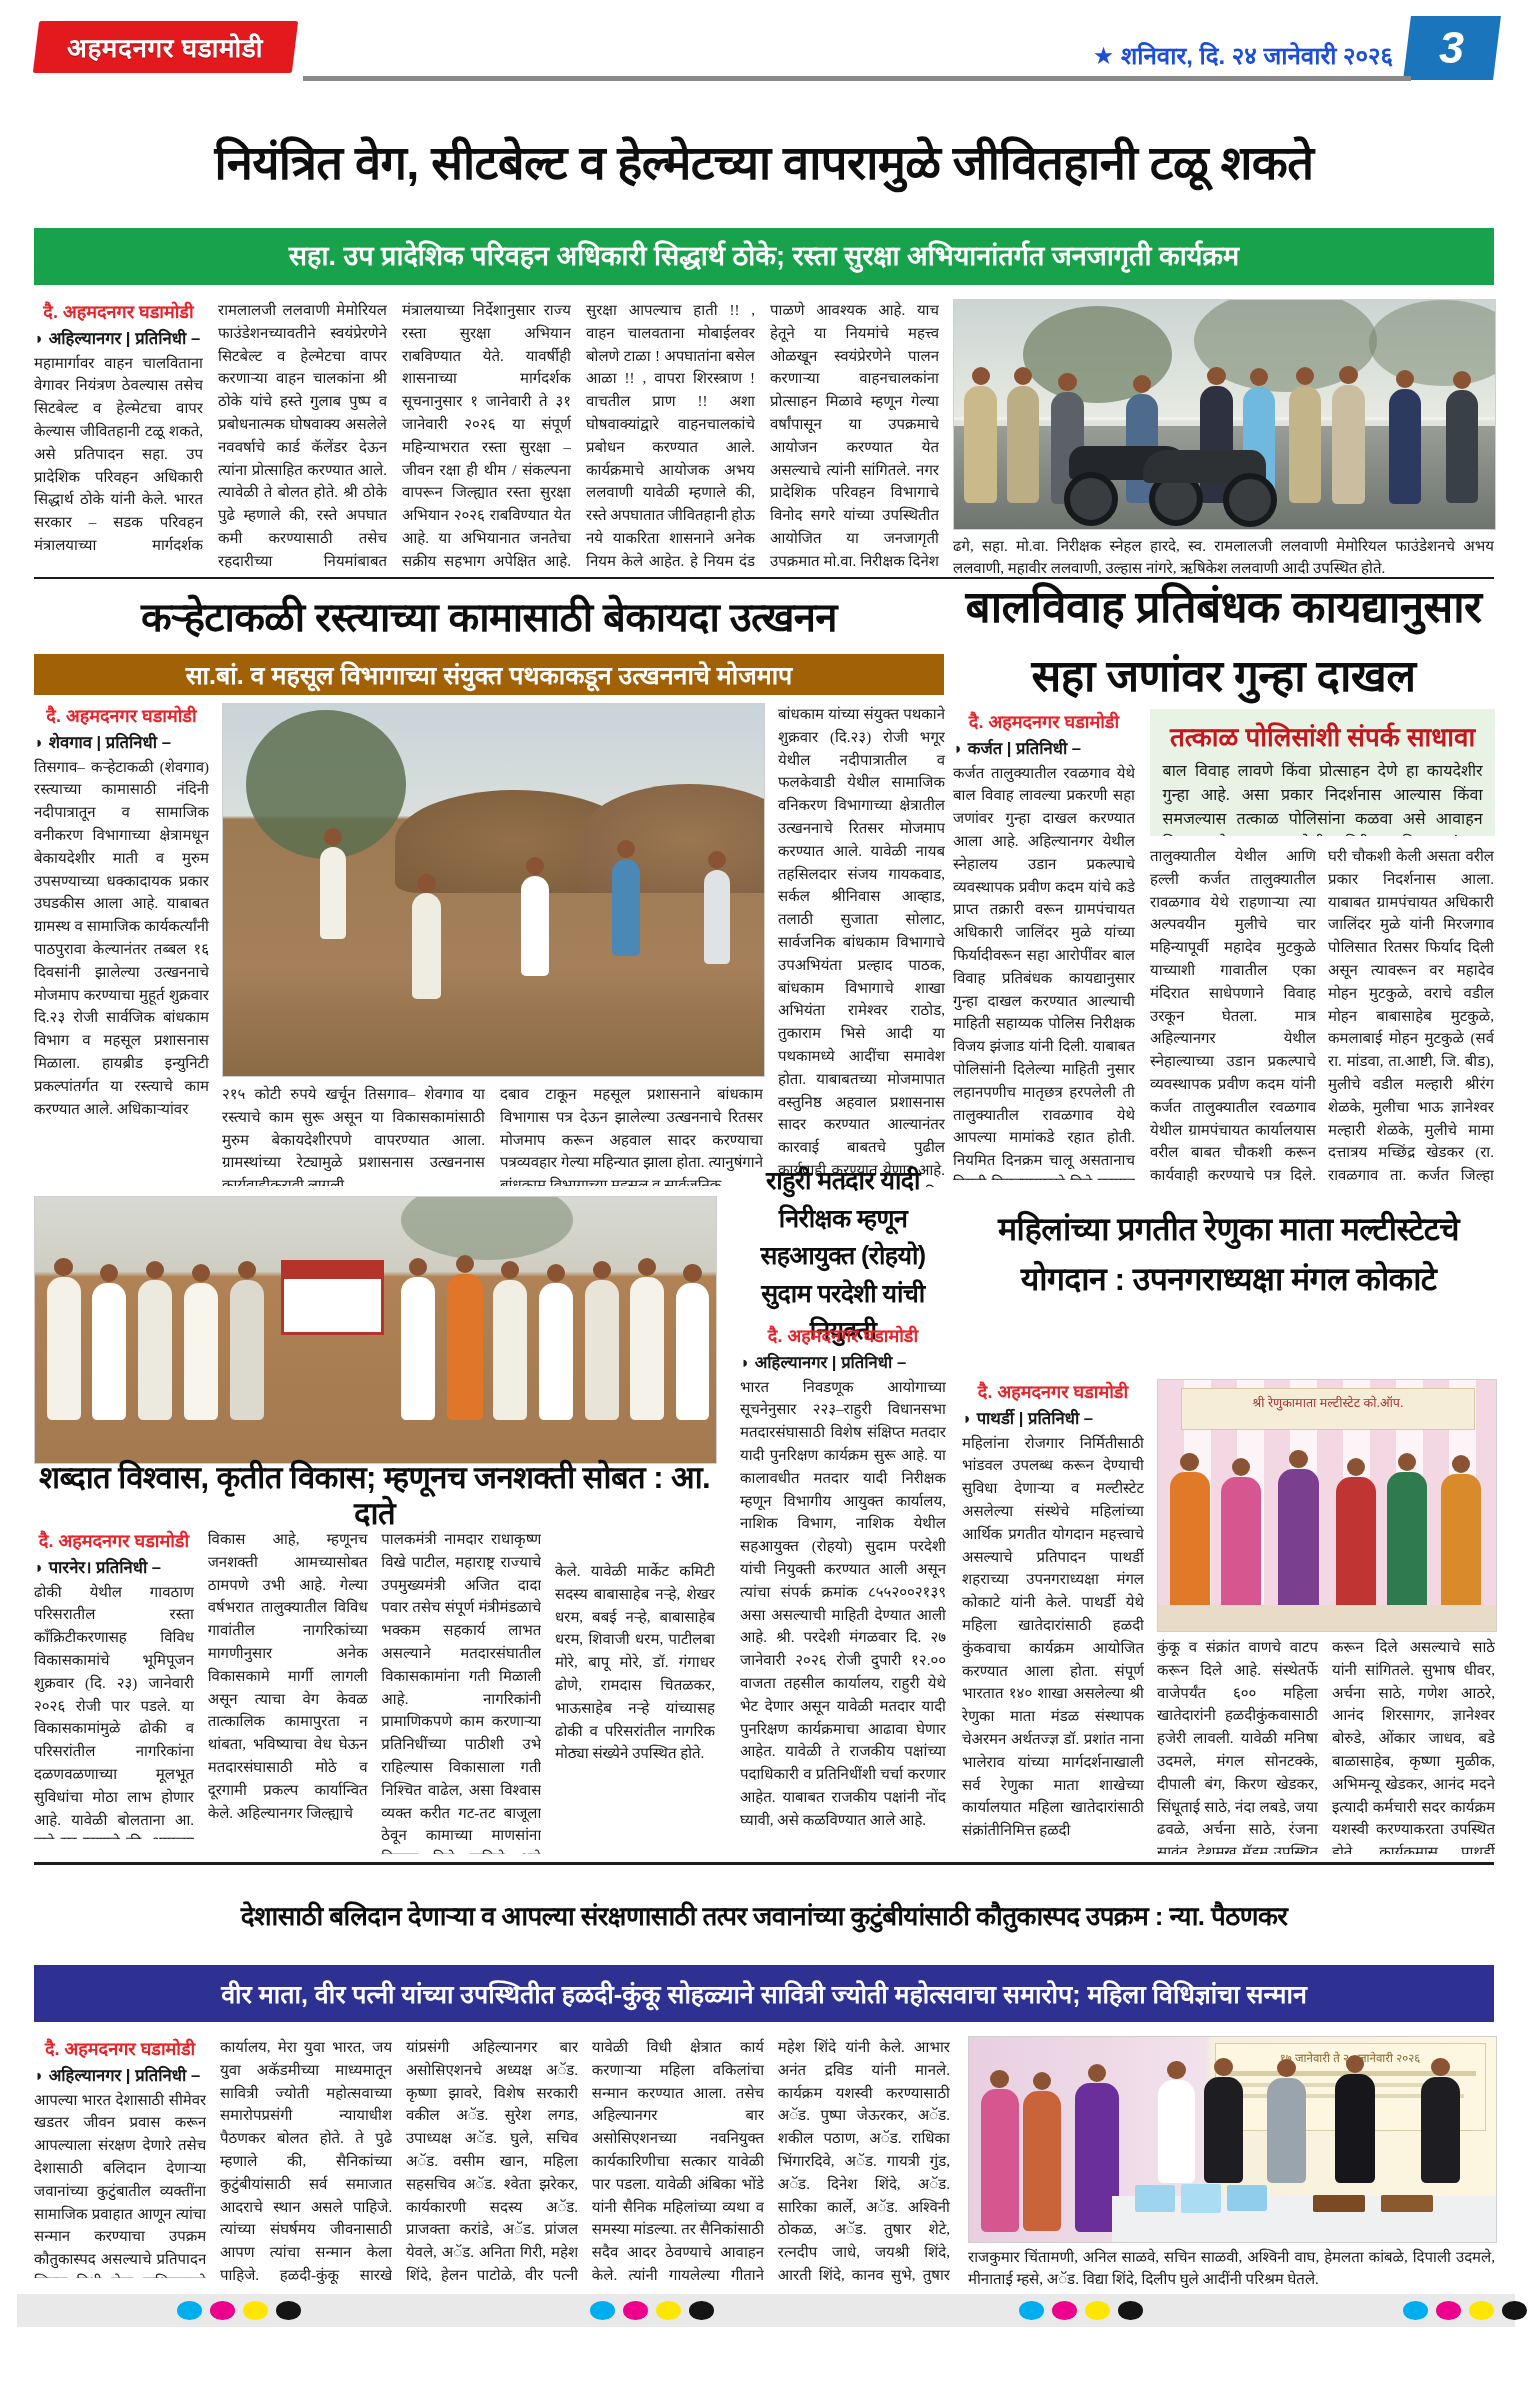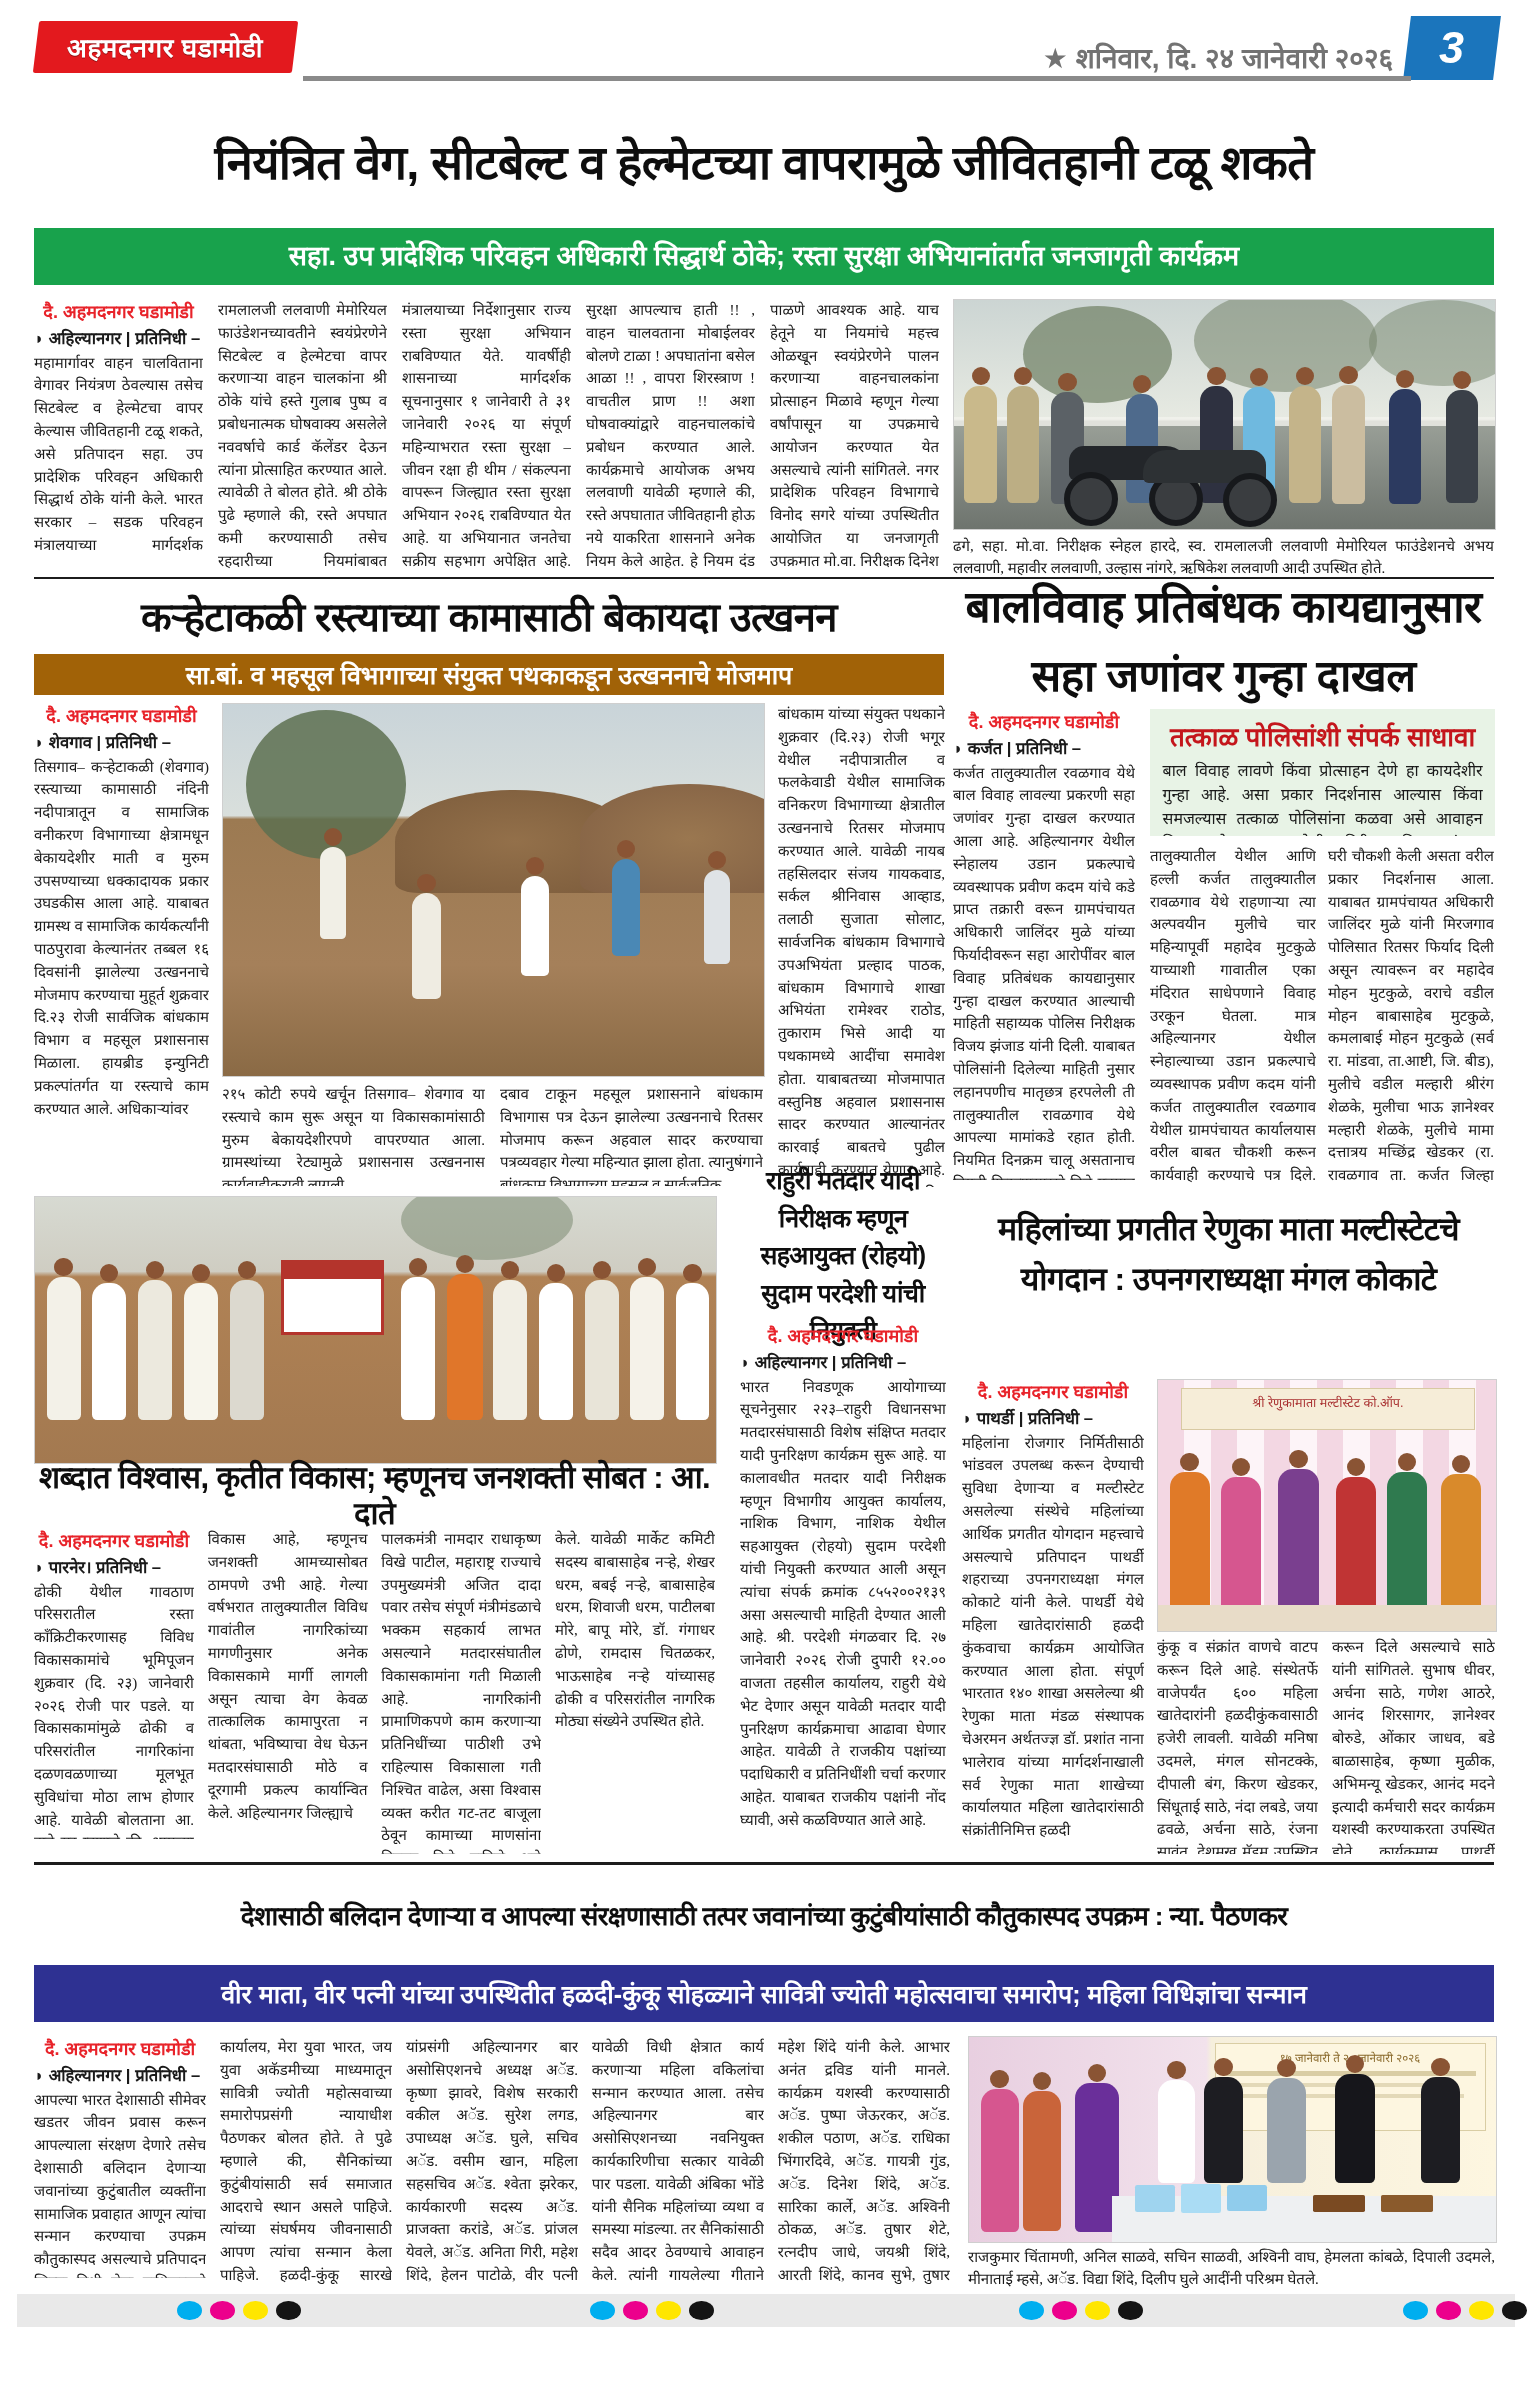--- a/index.html
+++ b/index.html
@@ -4,21 +4,21 @@
 <style>
   html,body{margin:0;padding:0;background:#ffffff;}
   .page{position:relative;width:1533px;height:2389px;background:#fff;
         font-family:"Liberation Sans","DejaVu Sans",sans-serif;color:#1a1a1a;overflow:hidden;}
   .a{position:absolute;}
   
   .masthead{background:#e3191e;transform:skewX(-7deg);border-radius:2.3px;
             display:flex;align-items:center;justify-content:center;}
   .masthead span{transform:skewX(7deg);color:#fff;font-weight:bold;font-size:26px;
             text-shadow:0 1.1px 0 #8d0f12;letter-spacing:0.6px;white-space:nowrap;}
-  .pagedate{font-size:28px;font-weight:bold;color:#737373;white-space:nowrap;text-align:right;}
+  .pagedate{font-size:24px;font-weight:bold;color:#1d4ed8;white-space:nowrap;text-align:right;}
   .pagenum{background:#1b75bc;transform:skewX(-7deg);display:flex;align-items:center;justify-content:center;}
   .pagenum span{transform:skewX(7deg);color:#fff;font-weight:bold;font-size:45px;font-style:italic;}
   .hrule{background:#8a8a8a;}
   .divider{background:#1c1c1c;}
   
   .h1{font-weight:900;color:#0e0e0e;text-align:center;line-height:1.15;letter-spacing:-0.6px;}
   .bar{display:flex;align-items:center;justify-content:center;color:#fff;font-weight:bold;
        text-align:center;line-height:1.2;}
   .bar-green{background:#18a24c;}
   .bar-black{background:#a16207;}
@@ -165,21 +165,21 @@
   </div>
   <div class="a h1" style="left:34px;top:1470px;width:681px;height:52px;font-size:31px;display:flex;align-items:center;justify-content:center;">शब्दात विश्वास, कृतीत विकास; म्हणूनच जनशक्ती सोबत : आ. दाते</div>
   <div class="a cols" style="left:34px;top:1528px;width:681px;height:326px;gap:13.7px;">
     <div style="flex:1;overflow:hidden;">
       <div class="dateline">दै. अहमदनगर घडामोडी</div>
       <div class="byline">◗ पारनेर। प्रतिनिधी –</div>
       <div class="jt" style="height:258px;">ढोकी येथील गावठाण परिसरातील रस्ता काँक्रिटीकरणासह विविध विकासकामांचे भूमिपूजन शुक्रवार (दि. २३) जानेवारी २०२६ रोजी पार पडले. या विकासकामांमुळे ढोकी व परिसरांतील नागरिकांना दळणवळणाच्या मूलभूत सुविधांचा मोठा लाभ होणार आहे. यावेळी बोलताना आ. दाते सर म्हणाले की, आमच्या शब्दात विश्वास आणि कृतीत</div>
     </div>
     <div class="jt" style="flex:1;height:326px;">विकास आहे, म्हणूनच जनशक्ती आमच्यासोबत ठामपणे उभी आहे. गेल्या वर्षभरात तालुक्यातील विविध गावांतील नागरिकांच्या मागणीनुसार अनेक विकासकामे मार्गी लागली असून त्याचा वेग केवळ तात्कालिक कामापुरता न थांबता, भविष्याचा वेध घेऊन मतदारसंघासाठी मोठे व दूरगामी प्रकल्प कार्यान्वित केले. अहिल्यानगर जिल्ह्याचे</div>
     <div class="jt" style="flex:1;height:326px;">पालकमंत्री नामदार राधाकृष्ण विखे पाटील, महाराष्ट्र राज्याचे उपमुख्यमंत्री अजित दादा पवार तसेच संपूर्ण मंत्रीमंडळाचे भक्कम सहकार्य लाभत असल्याने मतदारसंघातील विकासकामांना गती मिळाली आहे. नागरिकांनी प्रामाणिकपणे काम करणाऱ्या प्रतिनिधींच्या पाठीशी उभे राहिल्यास विकासाला गती निश्चित वाढेल, असा विश्वास व्यक्त करीत गट-तट बाजूला ठेवून कामाच्या माणसांना निवडून दिले पाहिजे असे आवाहन</div>
-    <div class="jt" style="flex:1;height:326px;">केले. यावेळी मार्केट कमिटी सदस्य बाबासाहेब नऱ्हे, शेखर धरम, बबई नऱ्हे, बाबासाहेब धरम, शिवाजी धरम, पाटीलबा मोरे, बापू मोरे, डॉ. गंगाधर ढोणे, रामदास चितळकर, भाऊसाहेब नऱ्हे यांच्यासह ढोकी व परिसरांतील नागरिक मोठ्या संख्येने उपस्थित होते.</div>
+    <div class="jt" style="flex:1;height:326px;margin-top:32px;">केले. यावेळी मार्केट कमिटी सदस्य बाबासाहेब नऱ्हे, शेखर धरम, बबई नऱ्हे, बाबासाहेब धरम, शिवाजी धरम, पाटीलबा मोरे, बापू मोरे, डॉ. गंगाधर ढोणे, रामदास चितळकर, भाऊसाहेब नऱ्हे यांच्यासह ढोकी व परिसरांतील नागरिक मोठ्या संख्येने उपस्थित होते.</div>
   </div>
 
   <div class="a h1" style="left:740px;top:1196px;width:206px;height:120px;font-size:25px;line-height:1.5;display:flex;align-items:center;justify-content:center;">राहुरी मतदार यादी निरीक्षक म्हणून सहआयुक्त (रोहयो) सुदाम परदेशी यांची नियुक्ती</div>
   <div class="a" style="left:740px;top:1323px;width:206px;height:531px;overflow:hidden;">
     <div class="dateline">दै. अहमदनगर घडामोडी</div>
     <div class="byline">◗ अहिल्यानगर | प्रतिनिधी –</div>
     <div class="jt" style="height:475px;">भारत निवडणूक आयोगाच्या सूचनेनुसार २२३–राहुरी विधानसभा मतदारसंघासाठी विशेष संक्षिप्त मतदार यादी पुनरिक्षण कार्यक्रम सुरू आहे. या कालावधीत मतदार यादी निरीक्षक म्हणून विभागीय आयुक्त कार्यालय, नाशिक विभाग, नाशिक येथील सहआयुक्त (रोहयो) सुदाम परदेशी यांची नियुक्ती करण्यात आली असून त्यांचा संपर्क क्रमांक ८५५२००२१३९ असा असल्याची माहिती देण्यात आली आहे. श्री. परदेशी मंगळवार दि. २७ जानेवारी २०२६ रोजी दुपारी १२.०० वाजता तहसील कार्यालय, राहुरी येथे भेट देणार असून यावेळी मतदार यादी पुनरिक्षण कार्यक्रमाचा आढावा घेणार आहेत. यावेळी ते राजकीय पक्षांच्या पदाधिकारी व प्रतिनिधींशी चर्चा करणार आहेत. याबाबत राजकीय पक्षांनी नोंद घ्यावी, असे कळविण्यात आले आहे.</div>
   </div>
 
   <div class="a h1" style="left:962px;top:1196px;width:533px;height:117px;font-size:32px;line-height:1.55;display:flex;align-items:center;justify-content:center;">महिलांच्या प्रगतीत रेणुका माता मल्टीस्टेटचे योगदान : उपनगराध्यक्षा मंगल कोकाटे</div>

